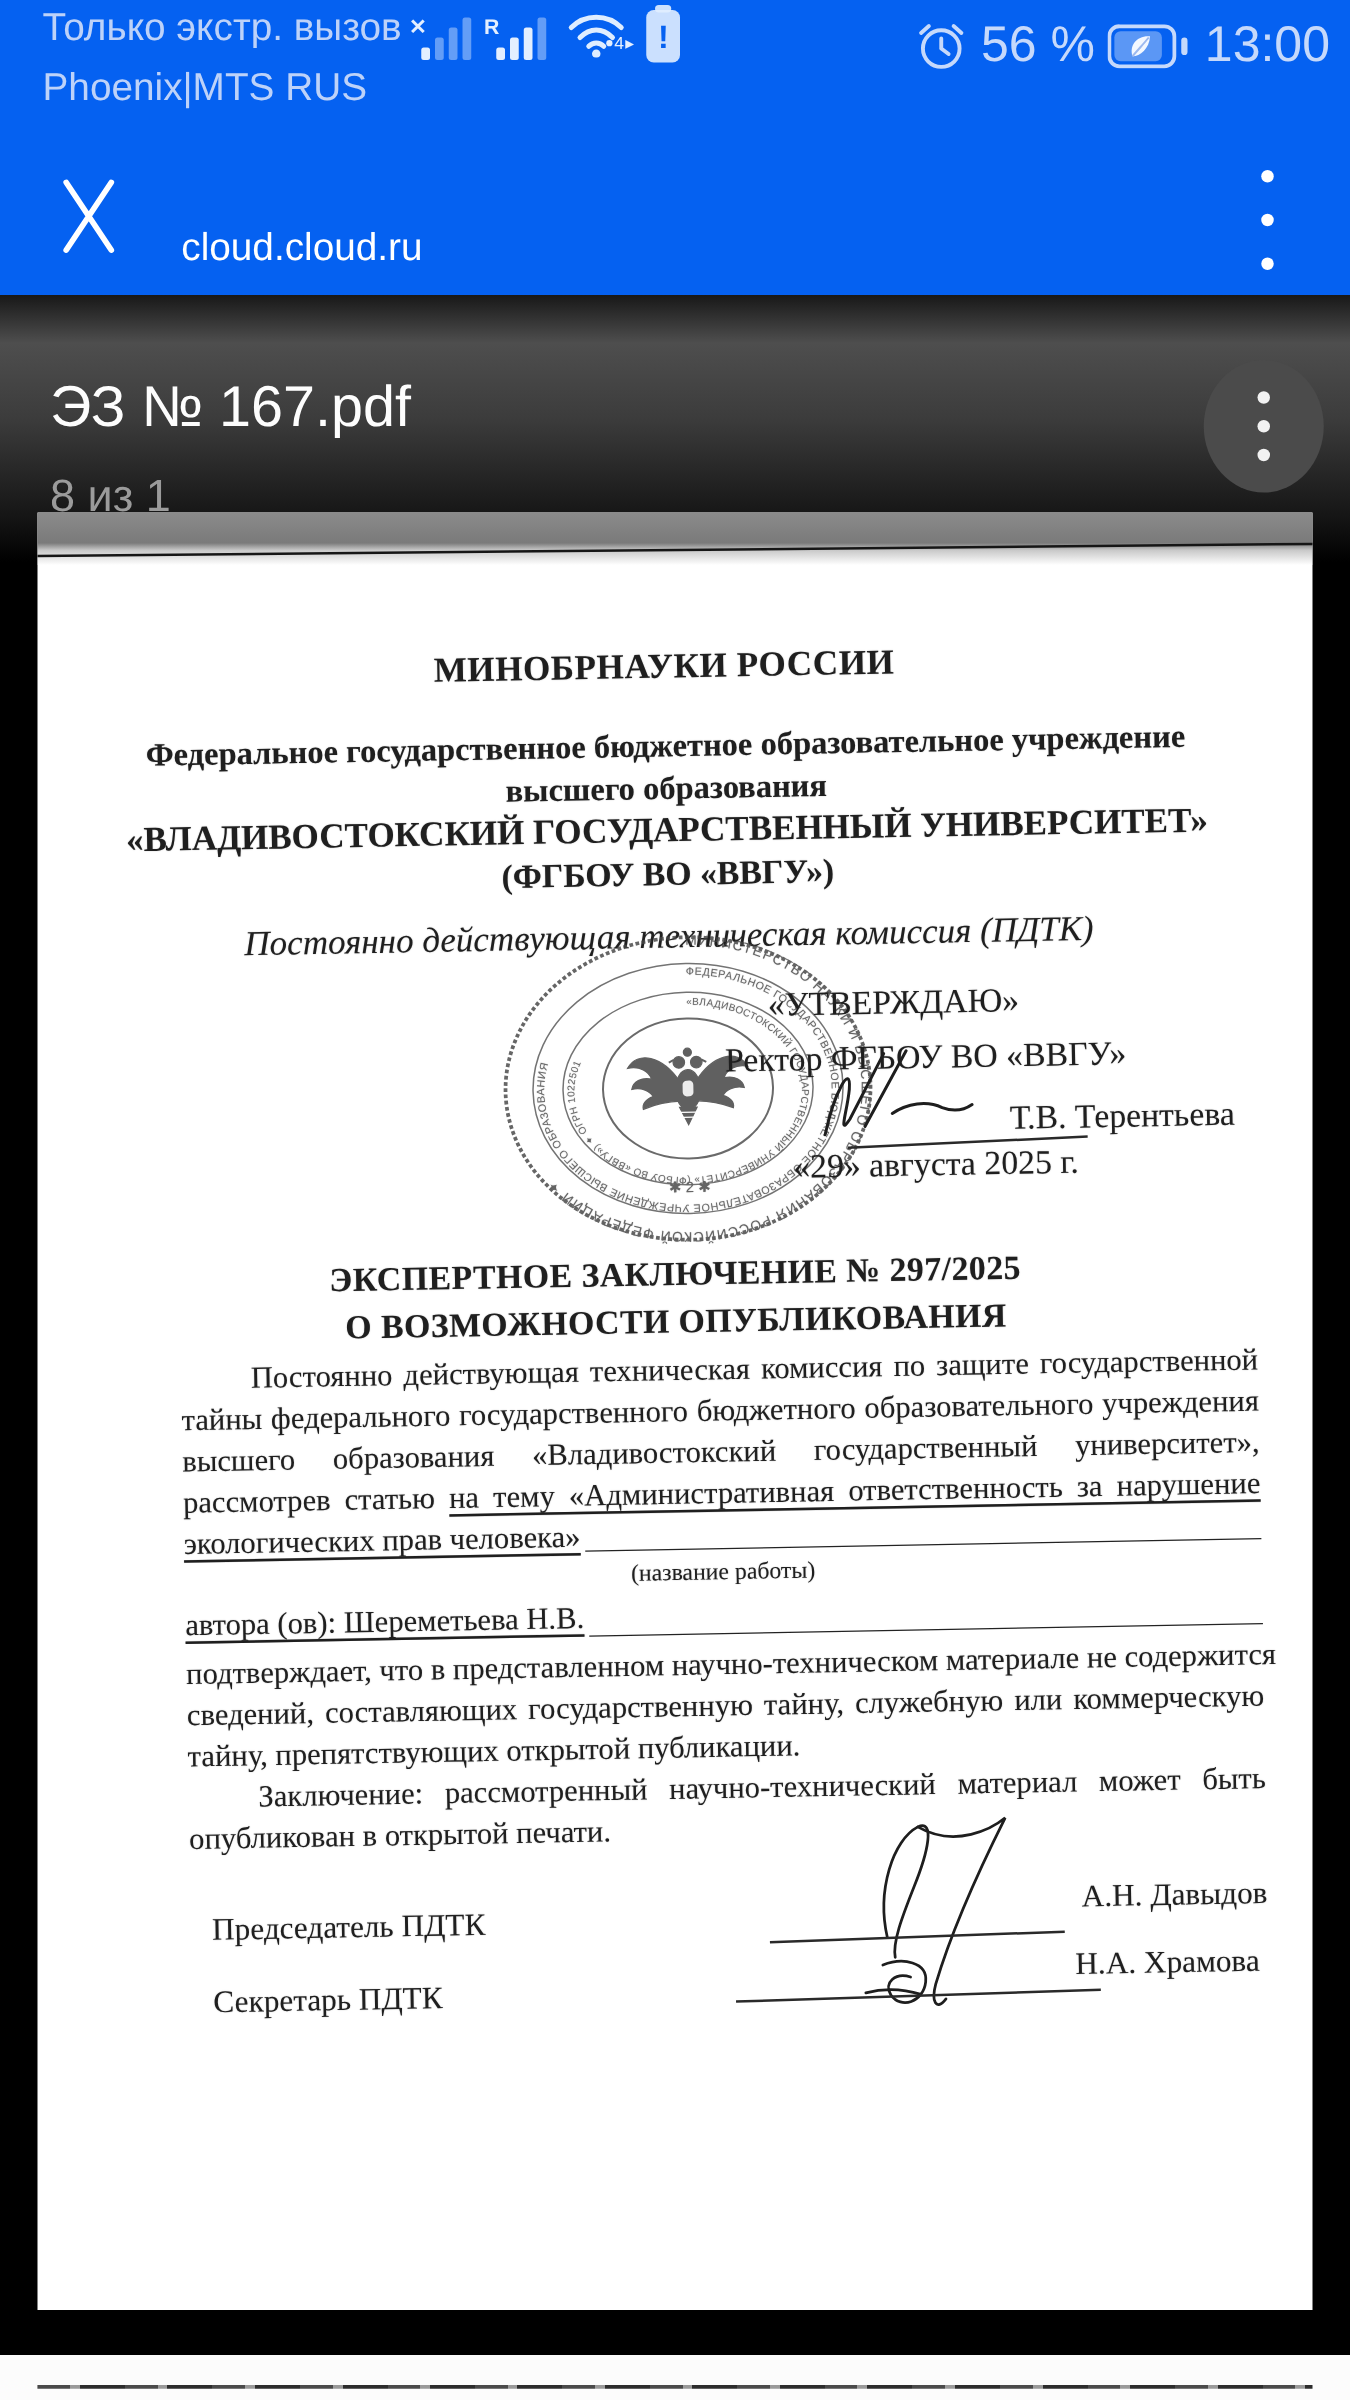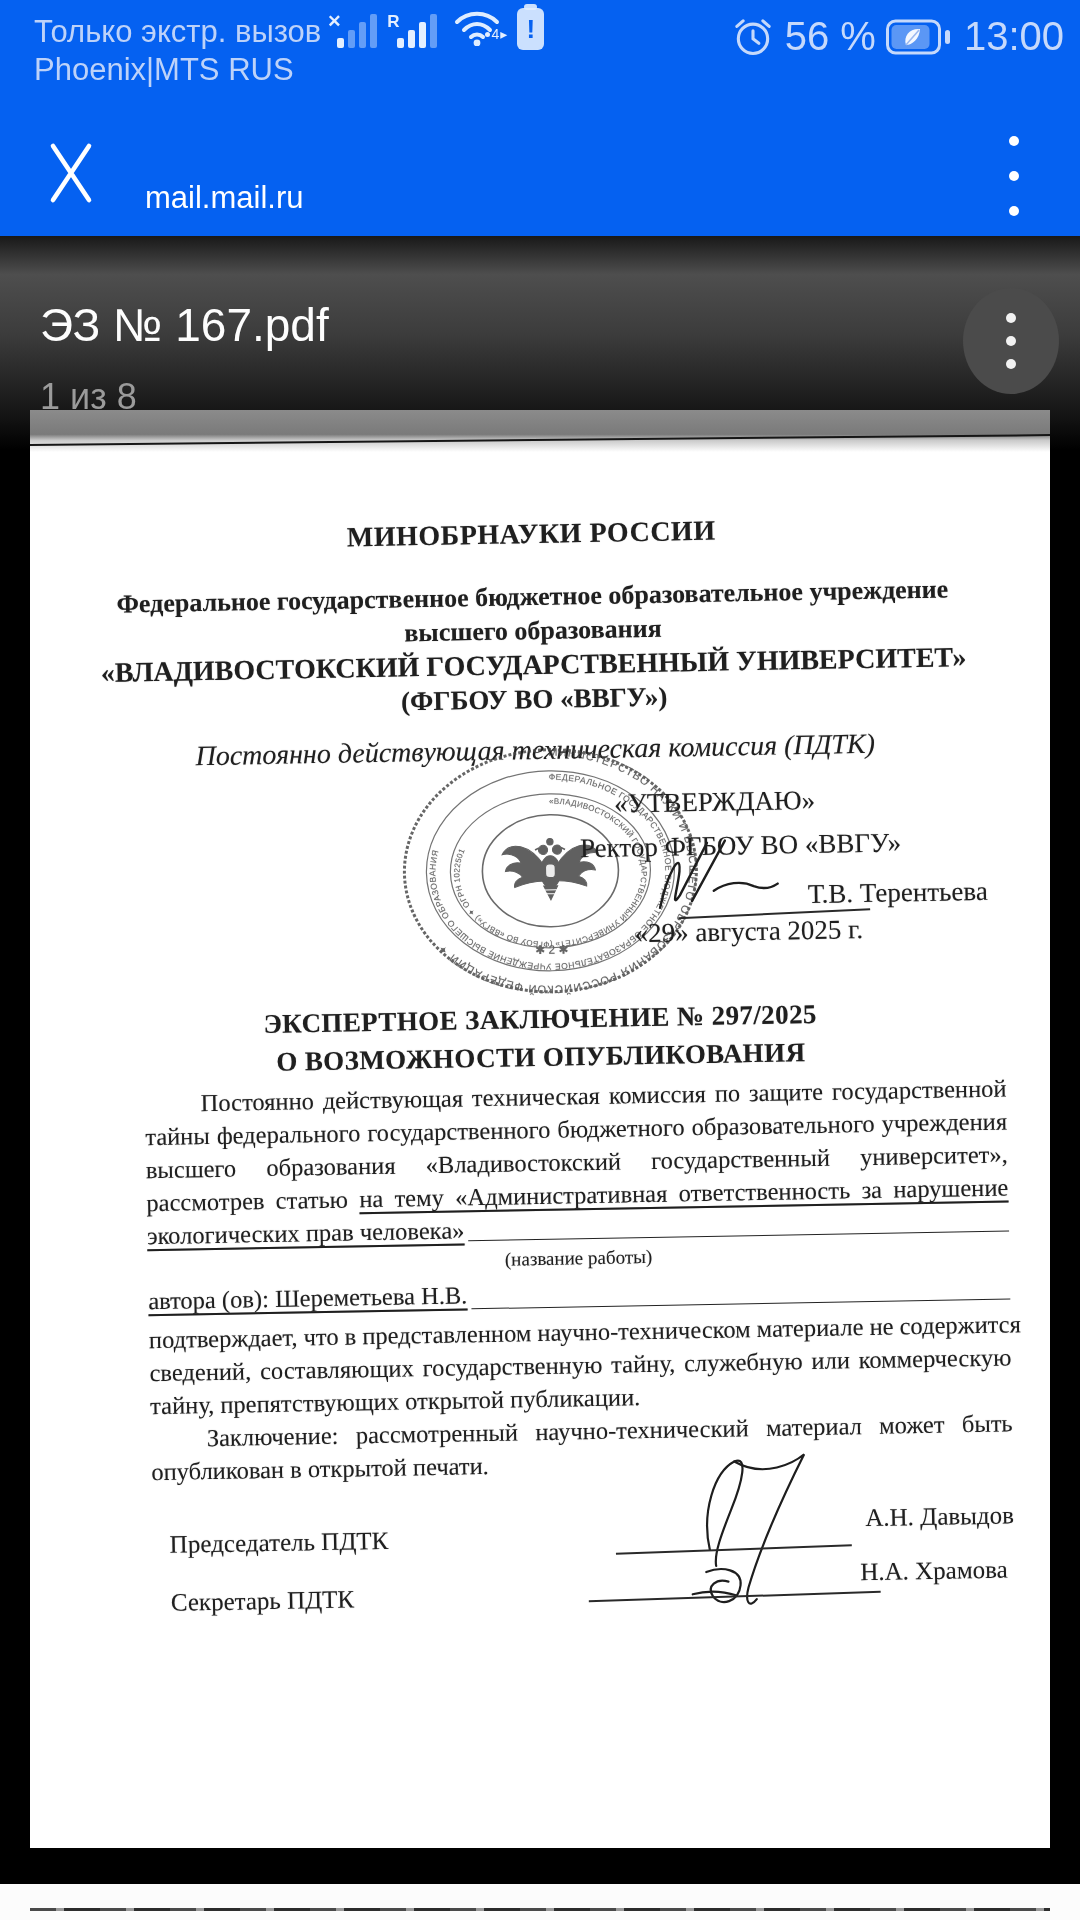--- a/index.html
+++ b/index.html
@@ -2,21 +2,21 @@
 <html lang="ru"><head>
 <meta charset="utf-8">
 <style>
   html,body{margin:0;padding:0;}
   body{width:1080px;height:1920px;position:relative;overflow:hidden;background:#000;
        font-family:"Liberation Sans",sans-serif;-webkit-font-smoothing:antialiased;}
 
   
   .status-bar{position:absolute;left:0;top:0;width:1080px;height:88px;background:#0561f1;color:#bdd2f9;}
   .sb-left{position:absolute;left:34px;top:4px;}
-  .sb-row1{display:flex;align-items:flex-end;gap:10px;font-size:31px;line-height:36px;}
+  .sb-row1{display:flex;align-items:flex-start;gap:10px;font-size:31px;line-height:36px;}
   .sb-row2{font-size:31px;line-height:36px;margin-top:2px;}
   .sb-icons{display:flex;align-items:flex-end;gap:12px;height:44px;padding-top:2px;}
   .sig{position:relative;width:48px;height:42px;}
   .sig .bars{position:absolute;left:6px;bottom:2px;display:flex;align-items:flex-end;gap:4px;}
   .sig .bar{width:7px;border-radius:2px;background:rgba(230,240,255,.42);}
   .sig .bar.on{background:rgba(240,247,255,.95);}
   .sig .tag{position:absolute;left:-4px;top:-4px;font-size:17px;font-weight:bold;color:rgba(240,247,255,.95);}
   .wifi{position:relative;width:52px;height:44px;}
   .wifi .badge{position:absolute;right:-4px;bottom:-2px;font-size:14px;color:rgba(240,247,255,.95);display:flex;align-items:center;gap:1px;}
   .wifi .badge .dot{width:5px;height:5px;border-radius:50%;background:rgba(240,247,255,.95);}
@@ -161,32 +161,32 @@
     <span>13:00</span>
   </div>
 </div>
 
 <div class="browser-header">
   <div class="close-btn">
     <svg width="50" height="66" viewBox="0 0 50 66">
       <path d="M7 6 L43 60 M43 6 L7 60" stroke="#fff" stroke-width="4.6" stroke-linecap="round" fill="none"></path>
     </svg>
   </div>
-  <div class="bh-url">mail.mail.ru</div>
+  <div class="bh-url">cloud.cloud.ru</div>
   <div class="bh-menu">
     <i></i>
       <i></i>
       <i></i>
   </div>
 </div>
 
 <div class="viewer-bg"></div>
 <div class="viewer-grad"></div>
 <div class="file-title">ЭЗ № 167.pdf</div>
-<div class="page-ind">1 из 8</div>
+<div class="page-ind">8 из 1</div>
 <div class="more-circle">
   <i></i>
     <i></i>
     <i></i>
 </div>
 
 <div class="page">
   <div class="scan-top">
       <div class="edge"></div>
     </div>

